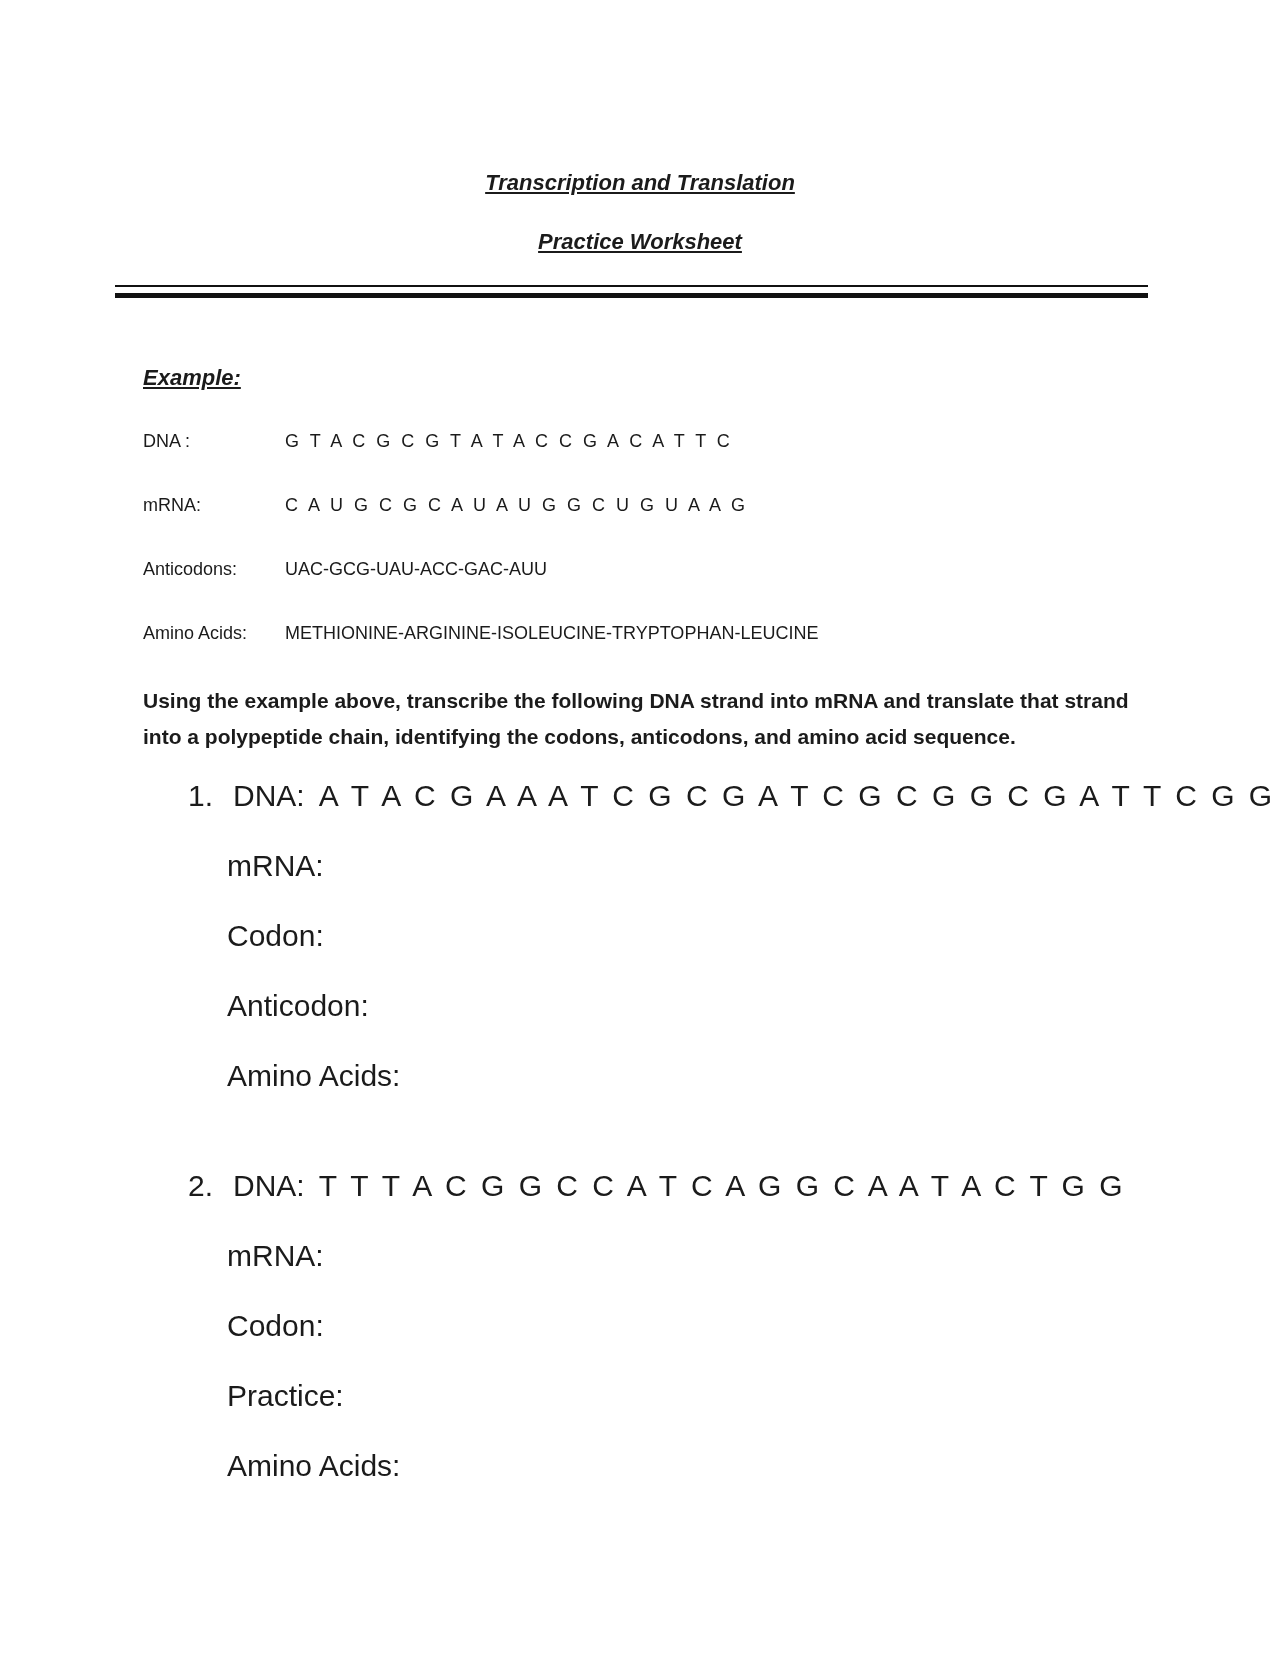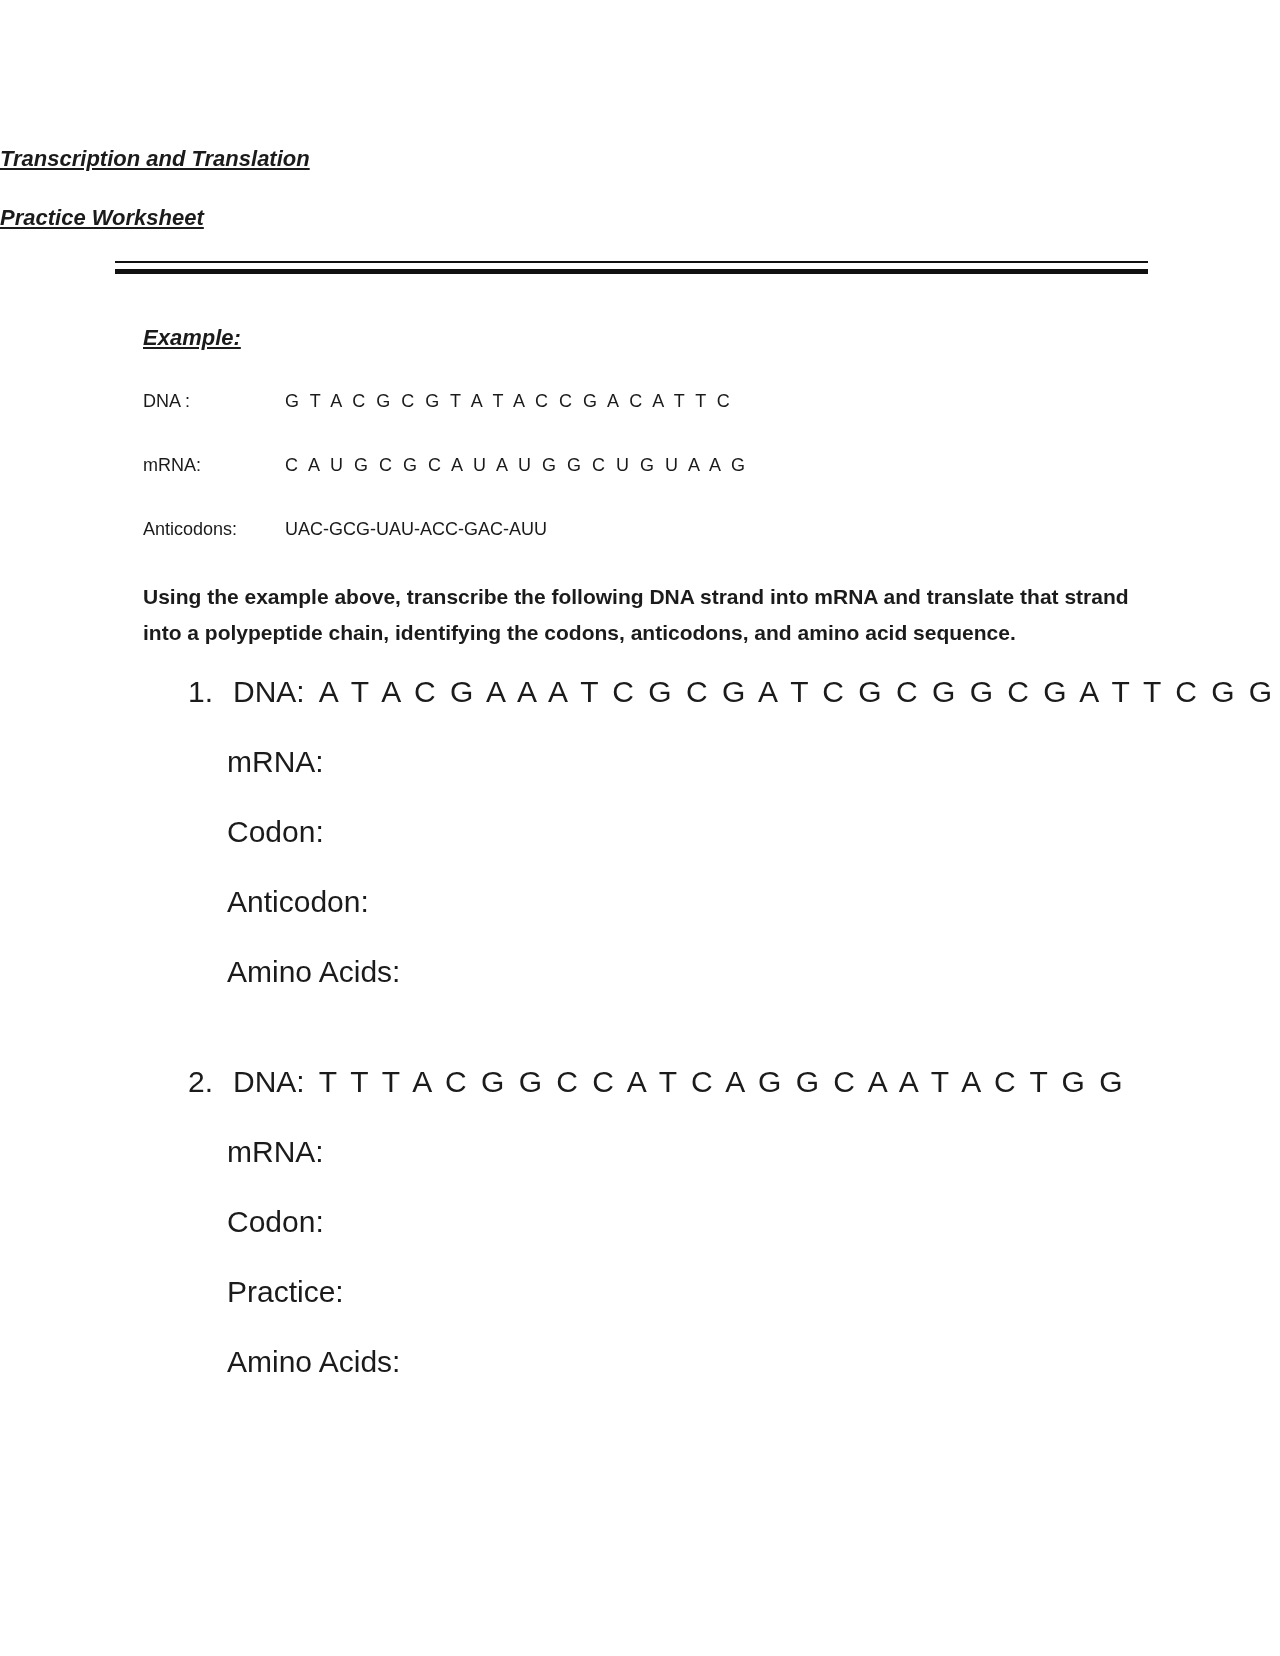--- a/index.html
+++ b/index.html
@@ -6,37 +6,37 @@
   html, body { background: #ffffff; }
   .page {
     position: relative;
     width: 1280px;
     height: 1656px;
     background: #ffffff;
     color: #1b1b1b;
     font-family: "Liberation Sans", "DejaVu Sans", sans-serif;
     overflow: hidden;
   }
-  .title-block { text-align: left; padding-top: 146px; }
+  .title-block { text-align: center; padding-top: 146px; margin-top: 24px; }
   .doc-title {
     font-size: 22px;
     font-weight: bold;
     font-style: italic;
     text-decoration: underline;
     line-height: 26px;
   }
   .doc-title + .doc-title { margin-top: 33px; }
   .double-rule { margin: 30px 0 0 115px; width: 1033px; }
   .rule-thin  { height: 2px; background: #111; }
   .rule-thick { height: 5px; background: #111; margin-top: 6px; }
 
   .content { padding-left: 143px; padding-right: 100px; }
 
   .example-heading {
-    margin-top: 50px;
+    margin-top: 66px;
     font-size: 22px;
     font-weight: bold;
     font-style: italic;
     text-decoration: underline;
     line-height: 27px;
   }
   .ex-row { margin-top: 37px; font-size: 18px; line-height: 27px; white-space: nowrap; }
   .ex-label { display: inline-block; width: 142px; }
   .seq { letter-spacing: 3px; }
 
@@ -77,20 +77,23 @@
     <div class="example-block">
       <div class="ex-row">
         <span class="ex-label">DNA :</span><span class="seq">G T A C G C G T A T A C C G A C A T T C</span>
       </div>
       <div class="ex-row">
         <span class="ex-label">mRNA:</span><span class="seq">C A U G C G C A U A U G G C U G U A A G</span>
       </div>
       <div class="ex-row">
         <span class="ex-label">Anticodons:</span><span>UAC-GCG-UAU-ACC-GAC-AUU</span>
       </div>
+      <div class="ex-row">
+        <span class="ex-label">Amino Acids:</span><span>METHIONINE-ARGININE-ISOLEUCINE-TRYPTOPHAN-LEUCINE</span>
+      </div>
     </div>
 
     <p class="instructions">Using the example above, transcribe the following DNA strand into mRNA and translate that strand into a polypeptide chain, identifying the codons, anticodons, and amino acid sequence.</p>
 
     <div class="question">
       <div class="q-line">
         <span class="q-num">1.</span><span class="q-dna-label">DNA:</span><span class="seq">A T A C G A A A T C G C G A T C G C G G C G A T T C G G</span>
       </div>
       <div class="q-field">mRNA:</div>
       <div class="q-field">Codon:</div>

